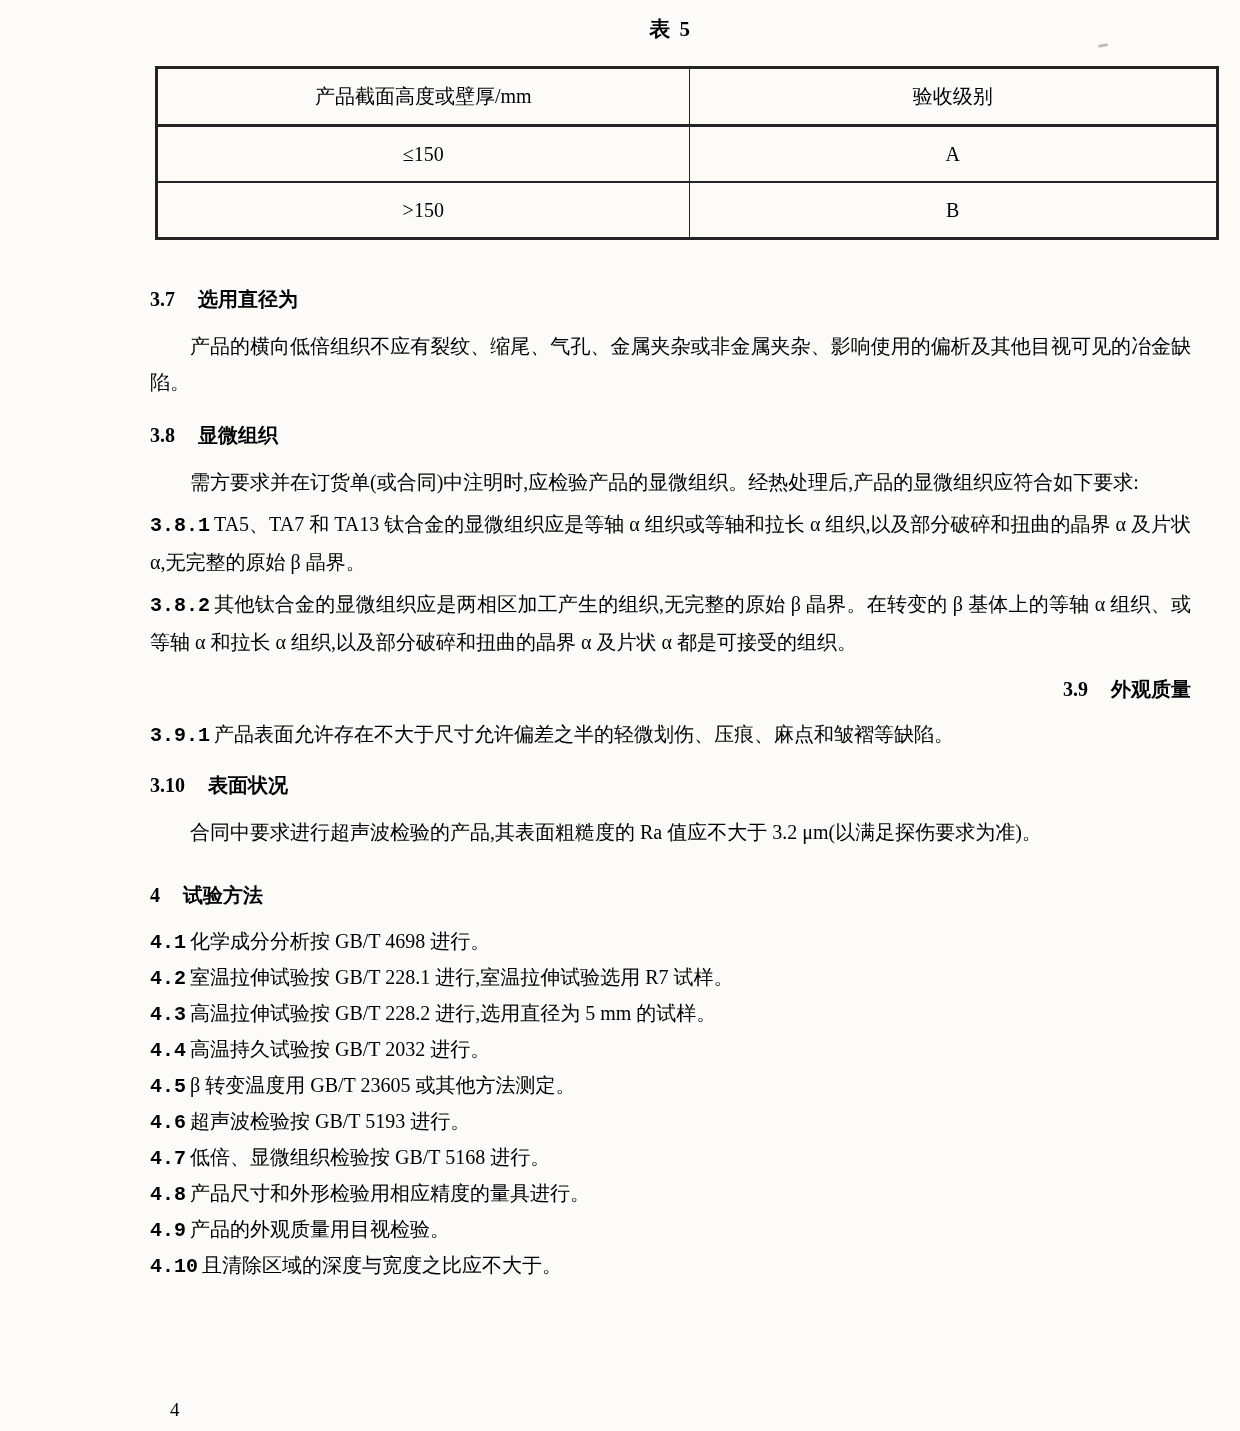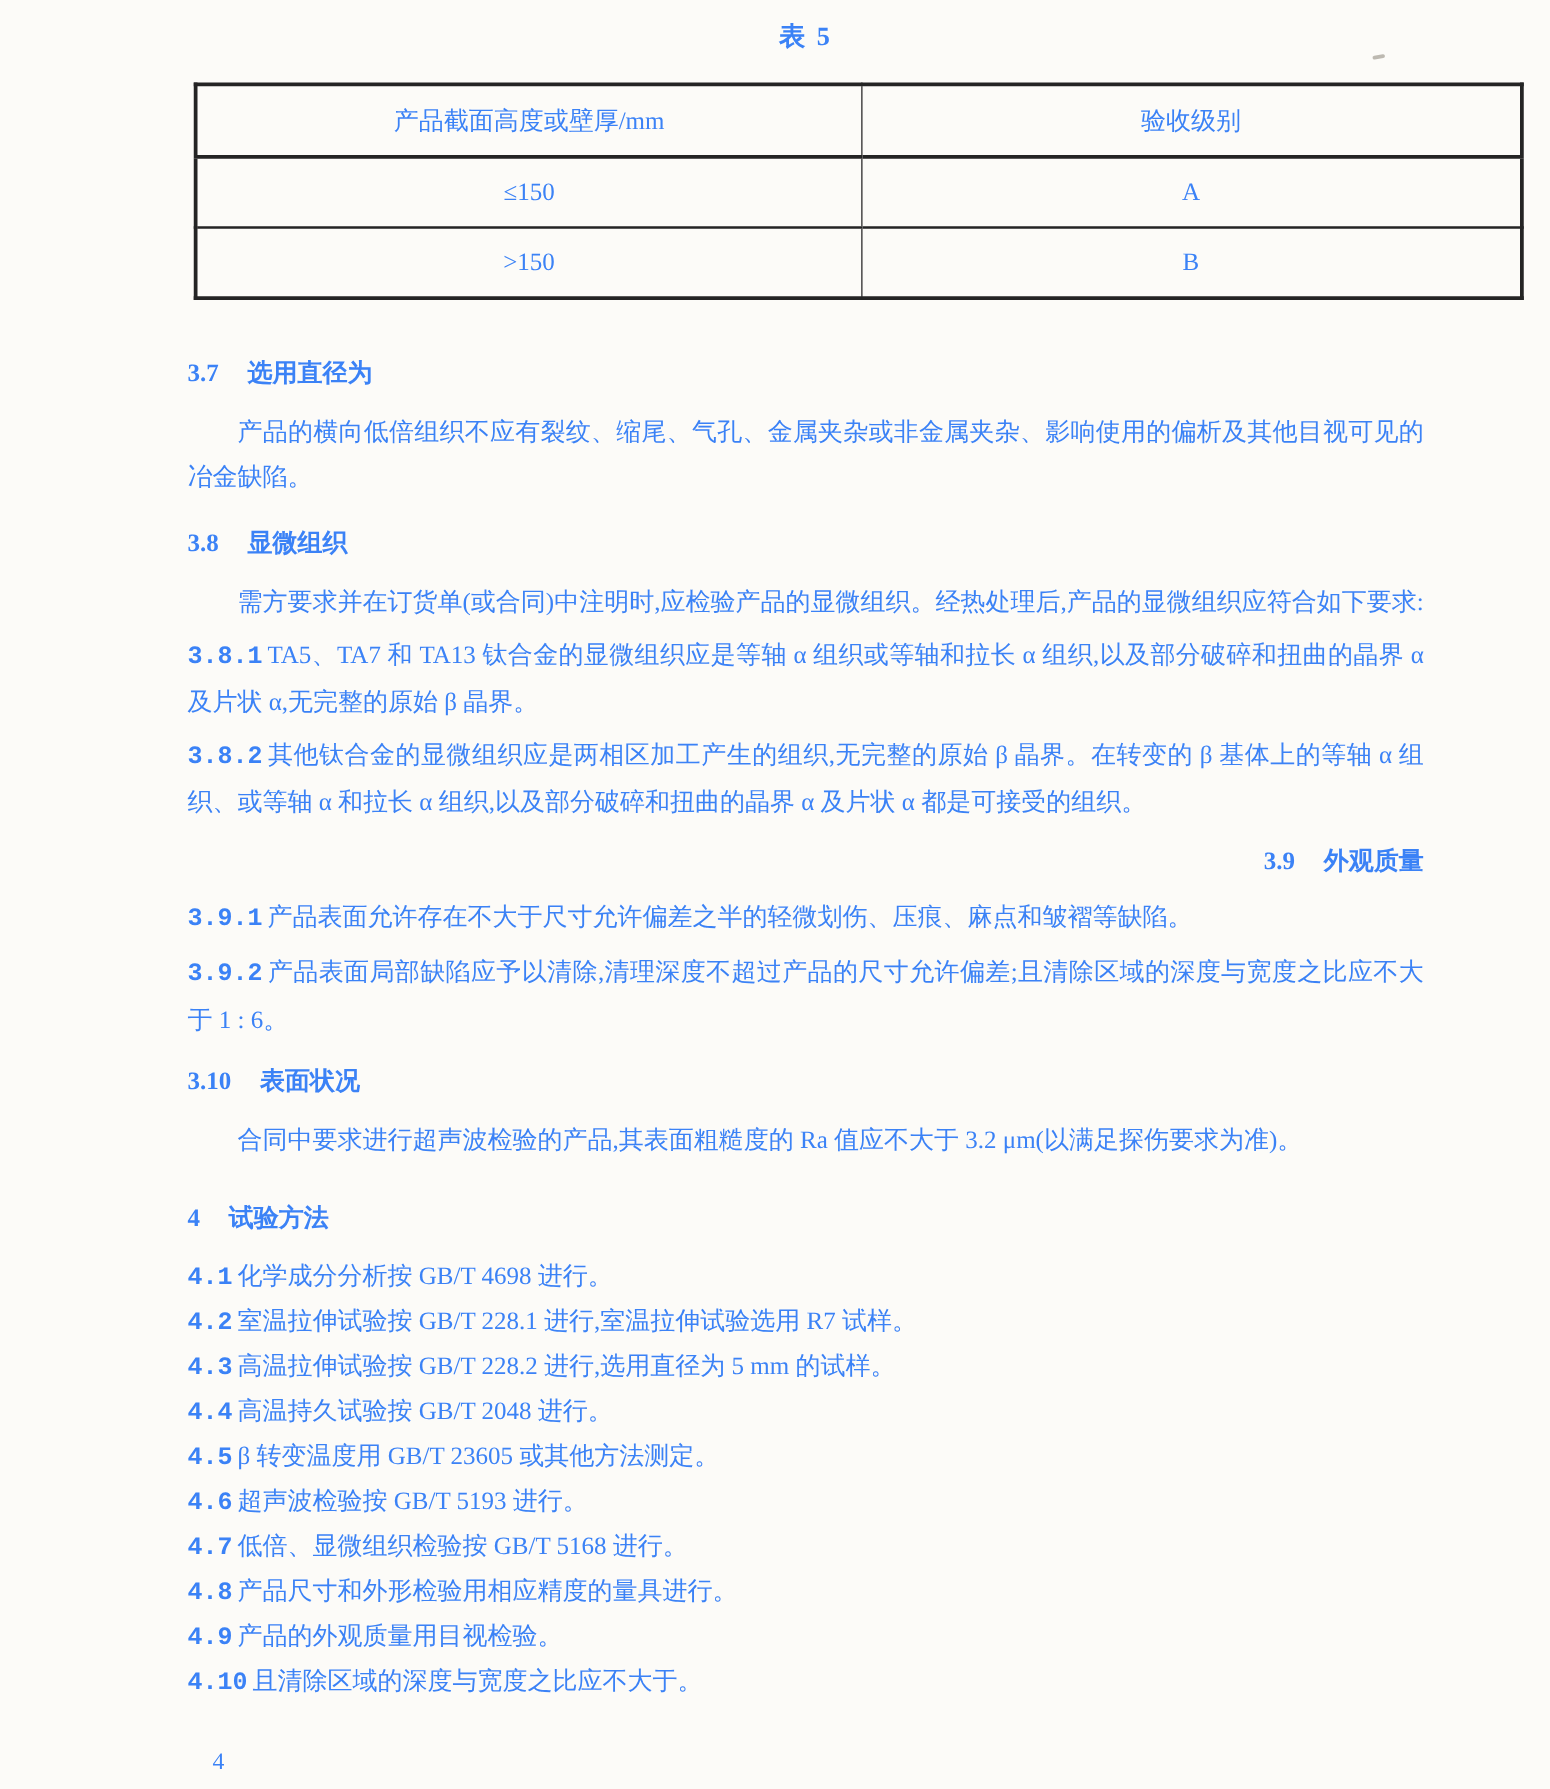--- a/index.html
+++ b/index.html
@@ -1,23 +1,23 @@
 <!DOCTYPE html>
 <html lang="zh"><head>
 <meta charset="utf-8">
 <style>
   html,body{margin:0;padding:0;background:#e9e7e2;}
   .page{
     position:relative;
     width:1240px;height:1431px;
     background:#fcfbf8;
     box-sizing:border-box;
-    padding:14px 101px 0 150px;
+    padding:14px 49px 0 150px;
     font-family:"Liberation Serif","DejaVu Serif",serif;
-    color:#3b82f6;
+    color:#000000;
     overflow:hidden;
   }
   .table-title{
     text-align:center;
     font-size:21px;
     font-weight:bold;
     line-height:30px;
     letter-spacing:2px;
   }
   table.t5{
@@ -139,23 +139,20 @@
     <span class="num">3.8.2</span><span class="txt">其他钛合金的显微组织应是两相区加工产生的组织,无完整的原始 β 晶界。在转变的 β 基体上的等轴 α 组织、或等轴 α 和拉长 α 组织,以及部分破碎和扭曲的晶界 α 及片状 α 都是可接受的组织。</span>
   </div>
 
   <h3 class="sec-heading mt14">
     <span class="num">3.9</span>
     <span class="ttl">外观质量</span>
   </h3>
   <div class="clause first">
     <span class="num">3.9.1</span><span class="txt">产品表面允许存在不大于尺寸允许偏差之半的轻微划伤、压痕、麻点和皱褶等缺陷。</span>
   </div>
-  <div class="clause">
-    <span class="num">3.9.2</span><span class="txt">产品表面局部缺陷应予以清除,清理深度不超过产品的尺寸允许偏差;且清除区域的深度与宽度之比应不大于 1 : 6。</span>
-  </div>
 
   <h3 class="sec-heading mt16">
     <span class="num">3.10</span>
     <span class="ttl">表面状况</span>
   </h3>
   <p class="para">合同中要求进行超声波检验的产品,其表面粗糙度的 Ra 值应不大于 3.2 μm(以满足探伤要求为准)。</p>
 
   <h3 class="sec-heading mt30">
     <span class="num">4</span>
     <span class="ttl">试验方法</span>
@@ -165,21 +162,21 @@
     <div class="clause">
       <span class="num">4.1</span><span class="txt">化学成分分析按 GB/T 4698 进行。</span>
     </div>
     <div class="clause">
       <span class="num">4.2</span><span class="txt">室温拉伸试验按 GB/T 228.1 进行,室温拉伸试验选用 R7 试样。</span>
     </div>
     <div class="clause">
       <span class="num">4.3</span><span class="txt">高温拉伸试验按 GB/T 228.2 进行,选用直径为 5 mm 的试样。</span>
     </div>
     <div class="clause">
-      <span class="num">4.4</span><span class="txt">高温持久试验按 GB/T 2048 进行。</span>
+      <span class="num">4.4</span><span class="txt">高温持久试验按 GB/T 2032 进行。</span>
     </div>
     <div class="clause">
       <span class="num">4.5</span><span class="txt">β 转变温度用 GB/T 23605 或其他方法测定。</span>
     </div>
     <div class="clause">
       <span class="num">4.6</span><span class="txt">超声波检验按 GB/T 5193 进行。</span>
     </div>
     <div class="clause">
       <span class="num">4.7</span><span class="txt">低倍、显微组织检验按 GB/T 5168 进行。</span>
     </div>

